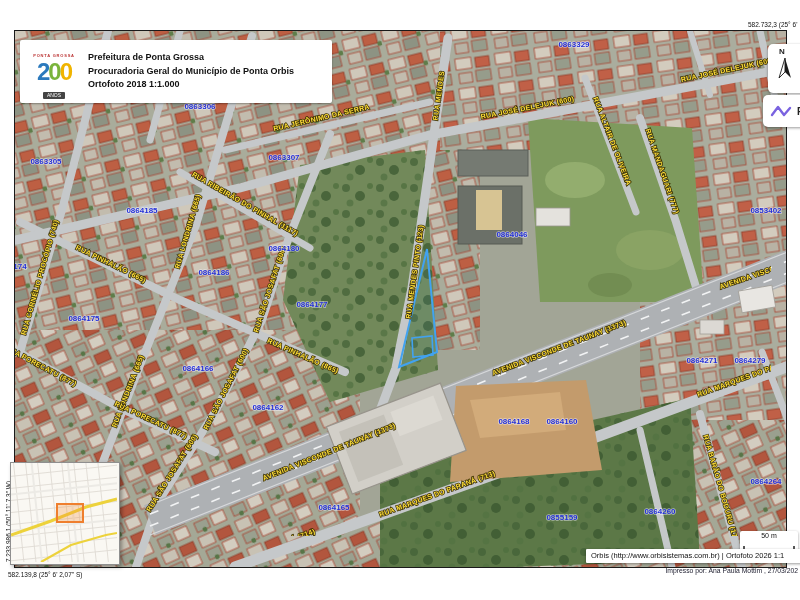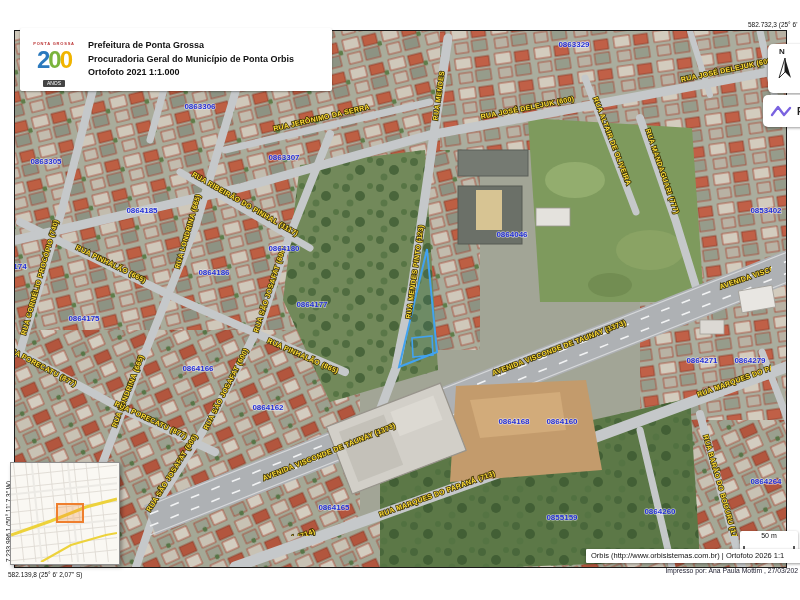--- a/index.html
+++ b/index.html
@@ -2,21 +2,21 @@
 <html style="--street-label-color: #ffdf3a; --parcel-label-color: #2531d8;"><head>
 <meta charset="utf-8">
 <style>
   html,body{margin:0;padding:0;background:#fff;}
   #page{position:relative;width:800px;height:600px;background:#ffffff;overflow:hidden;
         font-family:"Liberation Sans",sans-serif;}
   #map-svg{position:absolute;left:15px;top:31px;}
   #frame{position:absolute;left:14px;top:30px;width:771px;height:536px;
          border:1.5px solid #1a1a1a;pointer-events:none;z-index:5;}
   
-  #header-box{position:absolute;left:20px;top:28px;width:312px;height:63px;background:#fff;
+  #header-box{position:absolute;left:20px;top:40px;width:312px;height:63px;background:#fff;
 
          border-radius:2px;box-shadow:0 1px 2px rgba(0,0,0,.35);z-index:6;display:flex;align-items:center;}
   #logo{width:68px;text-align:center;line-height:1;}
   #logo .l-top{font-size:4px;letter-spacing:.8px;color:#b33;font-weight:bold;}
   #logo .l-big{font-size:24px;font-weight:bold;letter-spacing:-2px;}
   #logo .d1{color:#2b79bd;} #logo .d2{color:#7ab43c;} #logo .d3{color:#f0b400;}
   #logo .l-anos{display:inline-block;font-size:5px;color:#fff;background:#444;padding:1px 4px;border-radius:1px;}
   #header-text{flex:1;font-size:9px;font-weight:bold;color:#111;line-height:1.55;}
   
   .widget{position:absolute;background:#fff;border-radius:5px;box-shadow:0 1px 3px rgba(0,0,0,.4);z-index:6;}
@@ -217,21 +217,21 @@
 
   <div id="header-box">
     <div id="logo">
       <span class="l-top">PONTA GROSSA</span><br>
       <span class="l-big"><span class="d1">2</span><span class="d2">0</span><span class="d3">0</span></span><br>
       <span class="l-anos">ANOS</span>
     </div>
     <div id="header-text">
       <div>Prefeitura de Ponta Grossa</div>
       <div>Procuradoria Geral do Município de Ponta Orbis</div>
-      <div>Ortofoto 2021 1:1.000</div>
+      <div>Ortofoto 2018 1:1.000</div>
     </div>
   </div>
 
   <div id="north-panel" class="widget">
     <span class="n">N</span>
     <svg width="18" height="26">
       <polygon points="9,2 15,22 9,16" fill="#1a1a1a"></polygon>
       <polygon points="9,2 3,22 9,16" fill="#ffffff" stroke="#1a1a1a" stroke-width="0.9"></polygon>
     </svg>
   </div>

